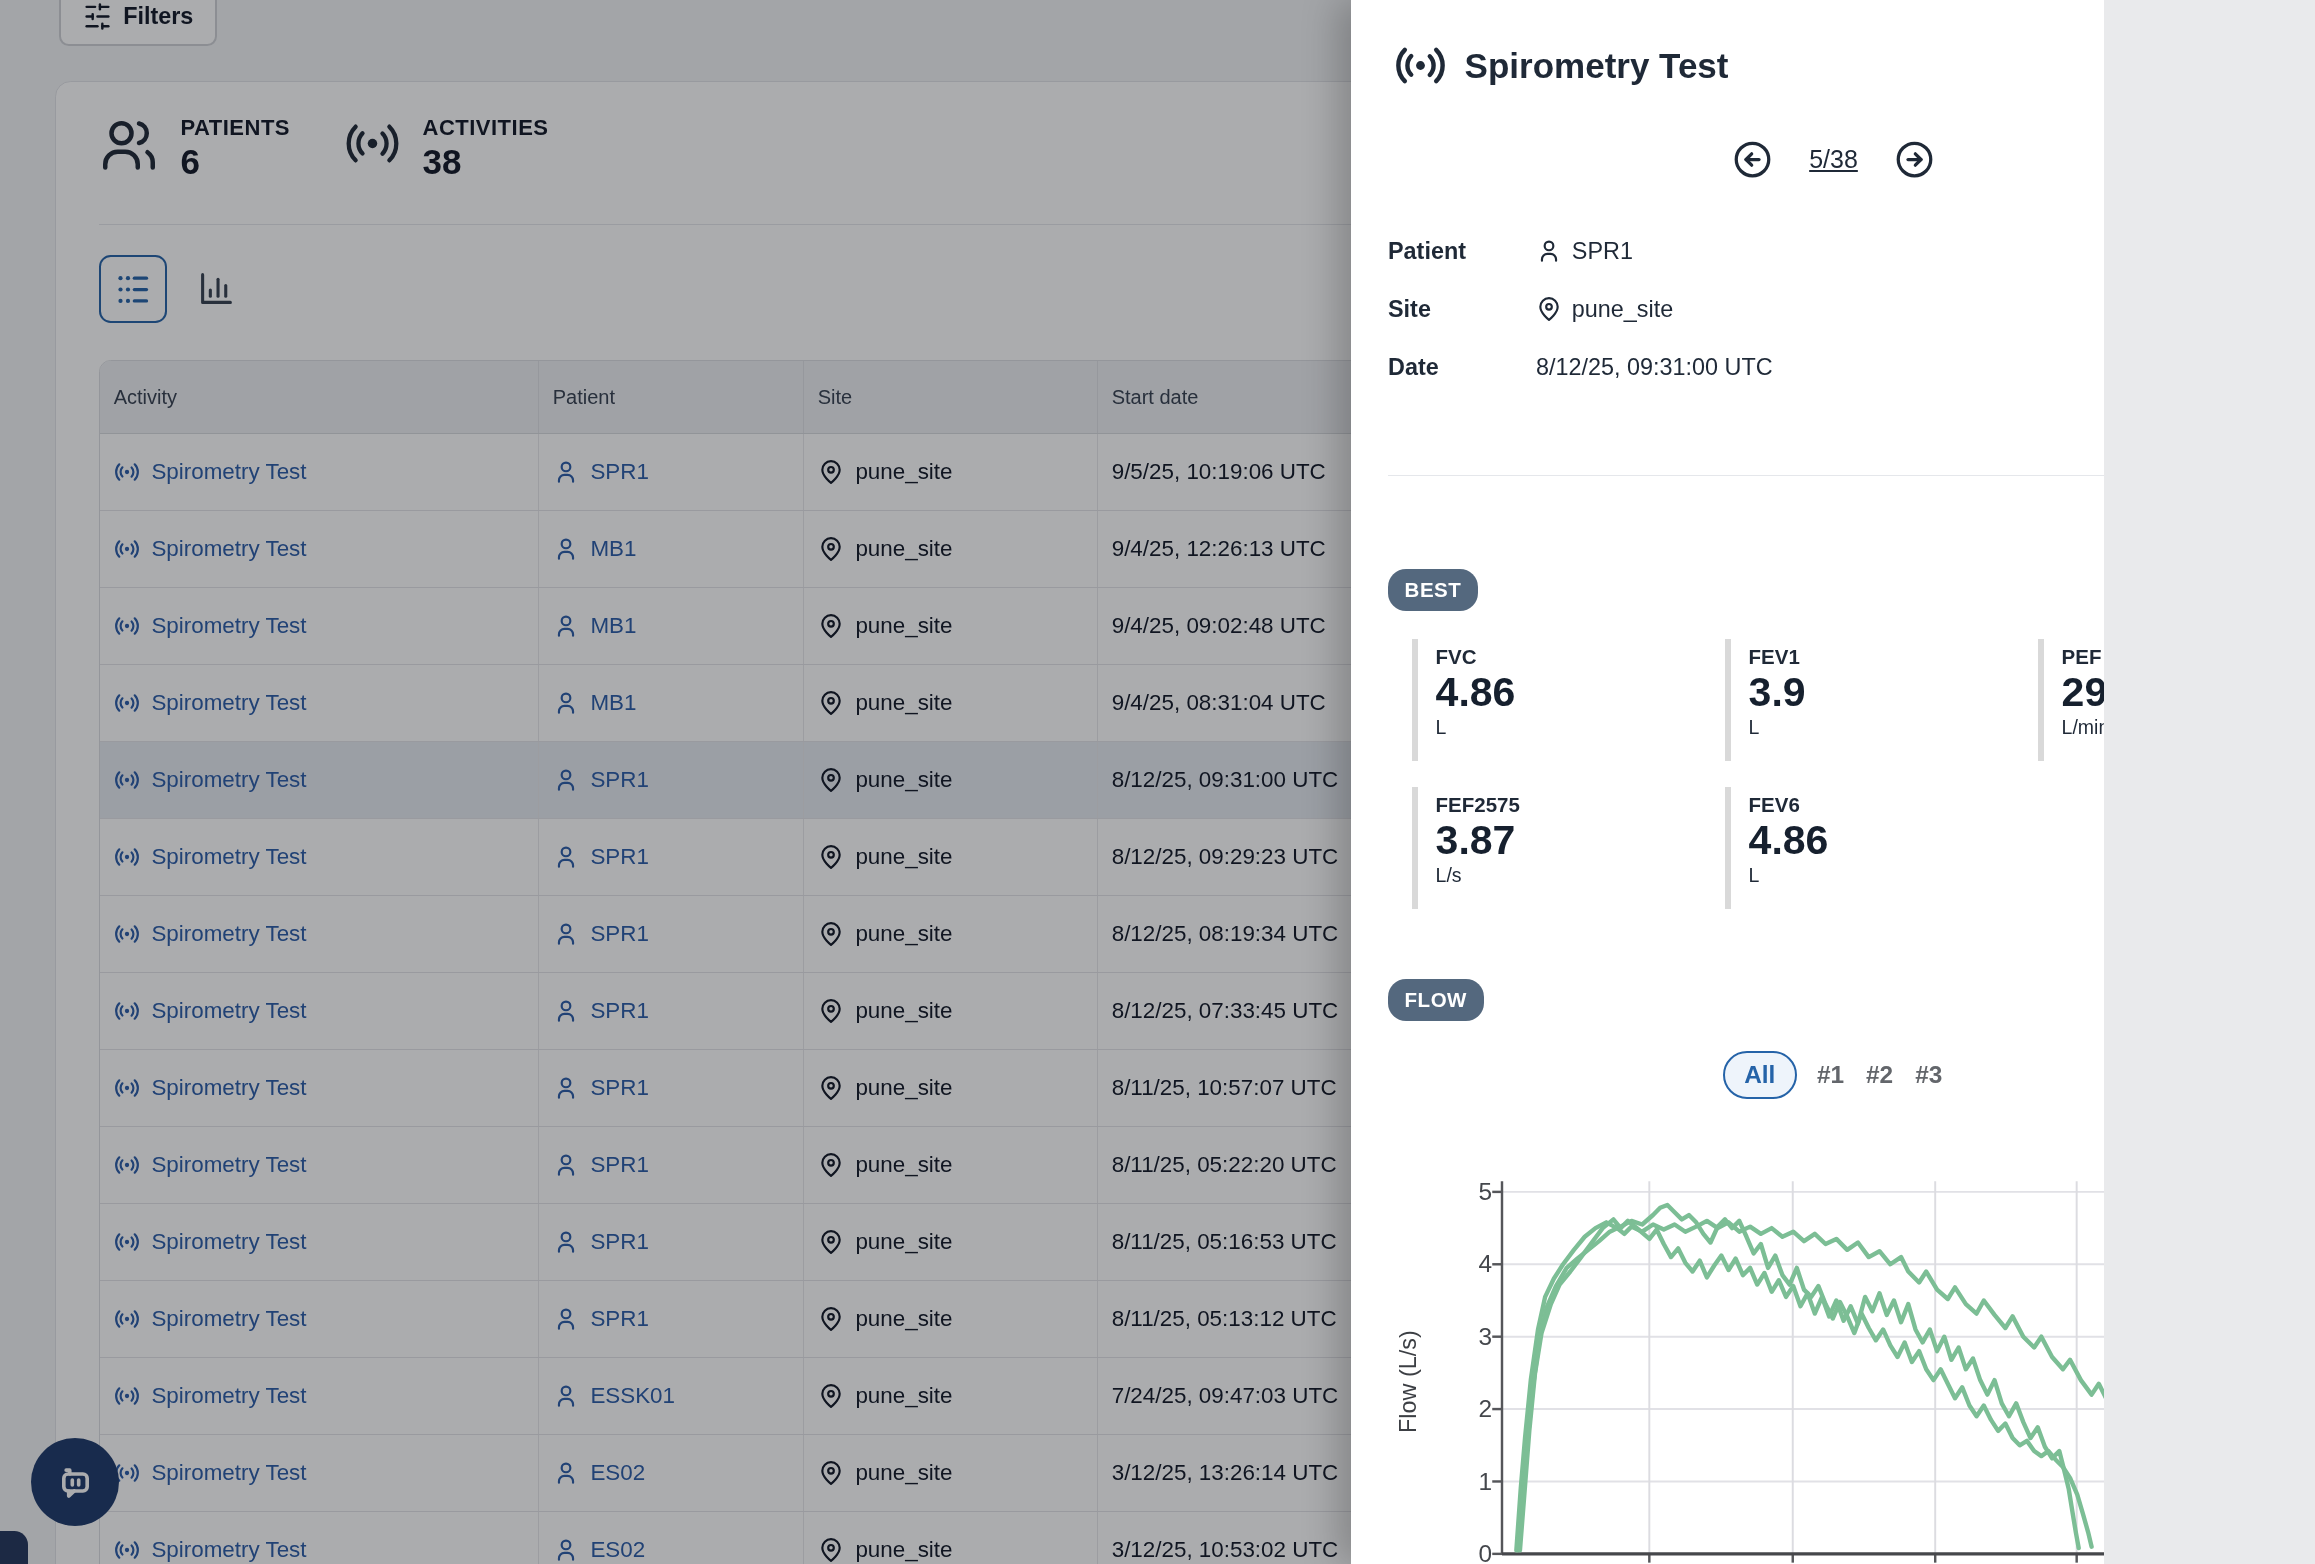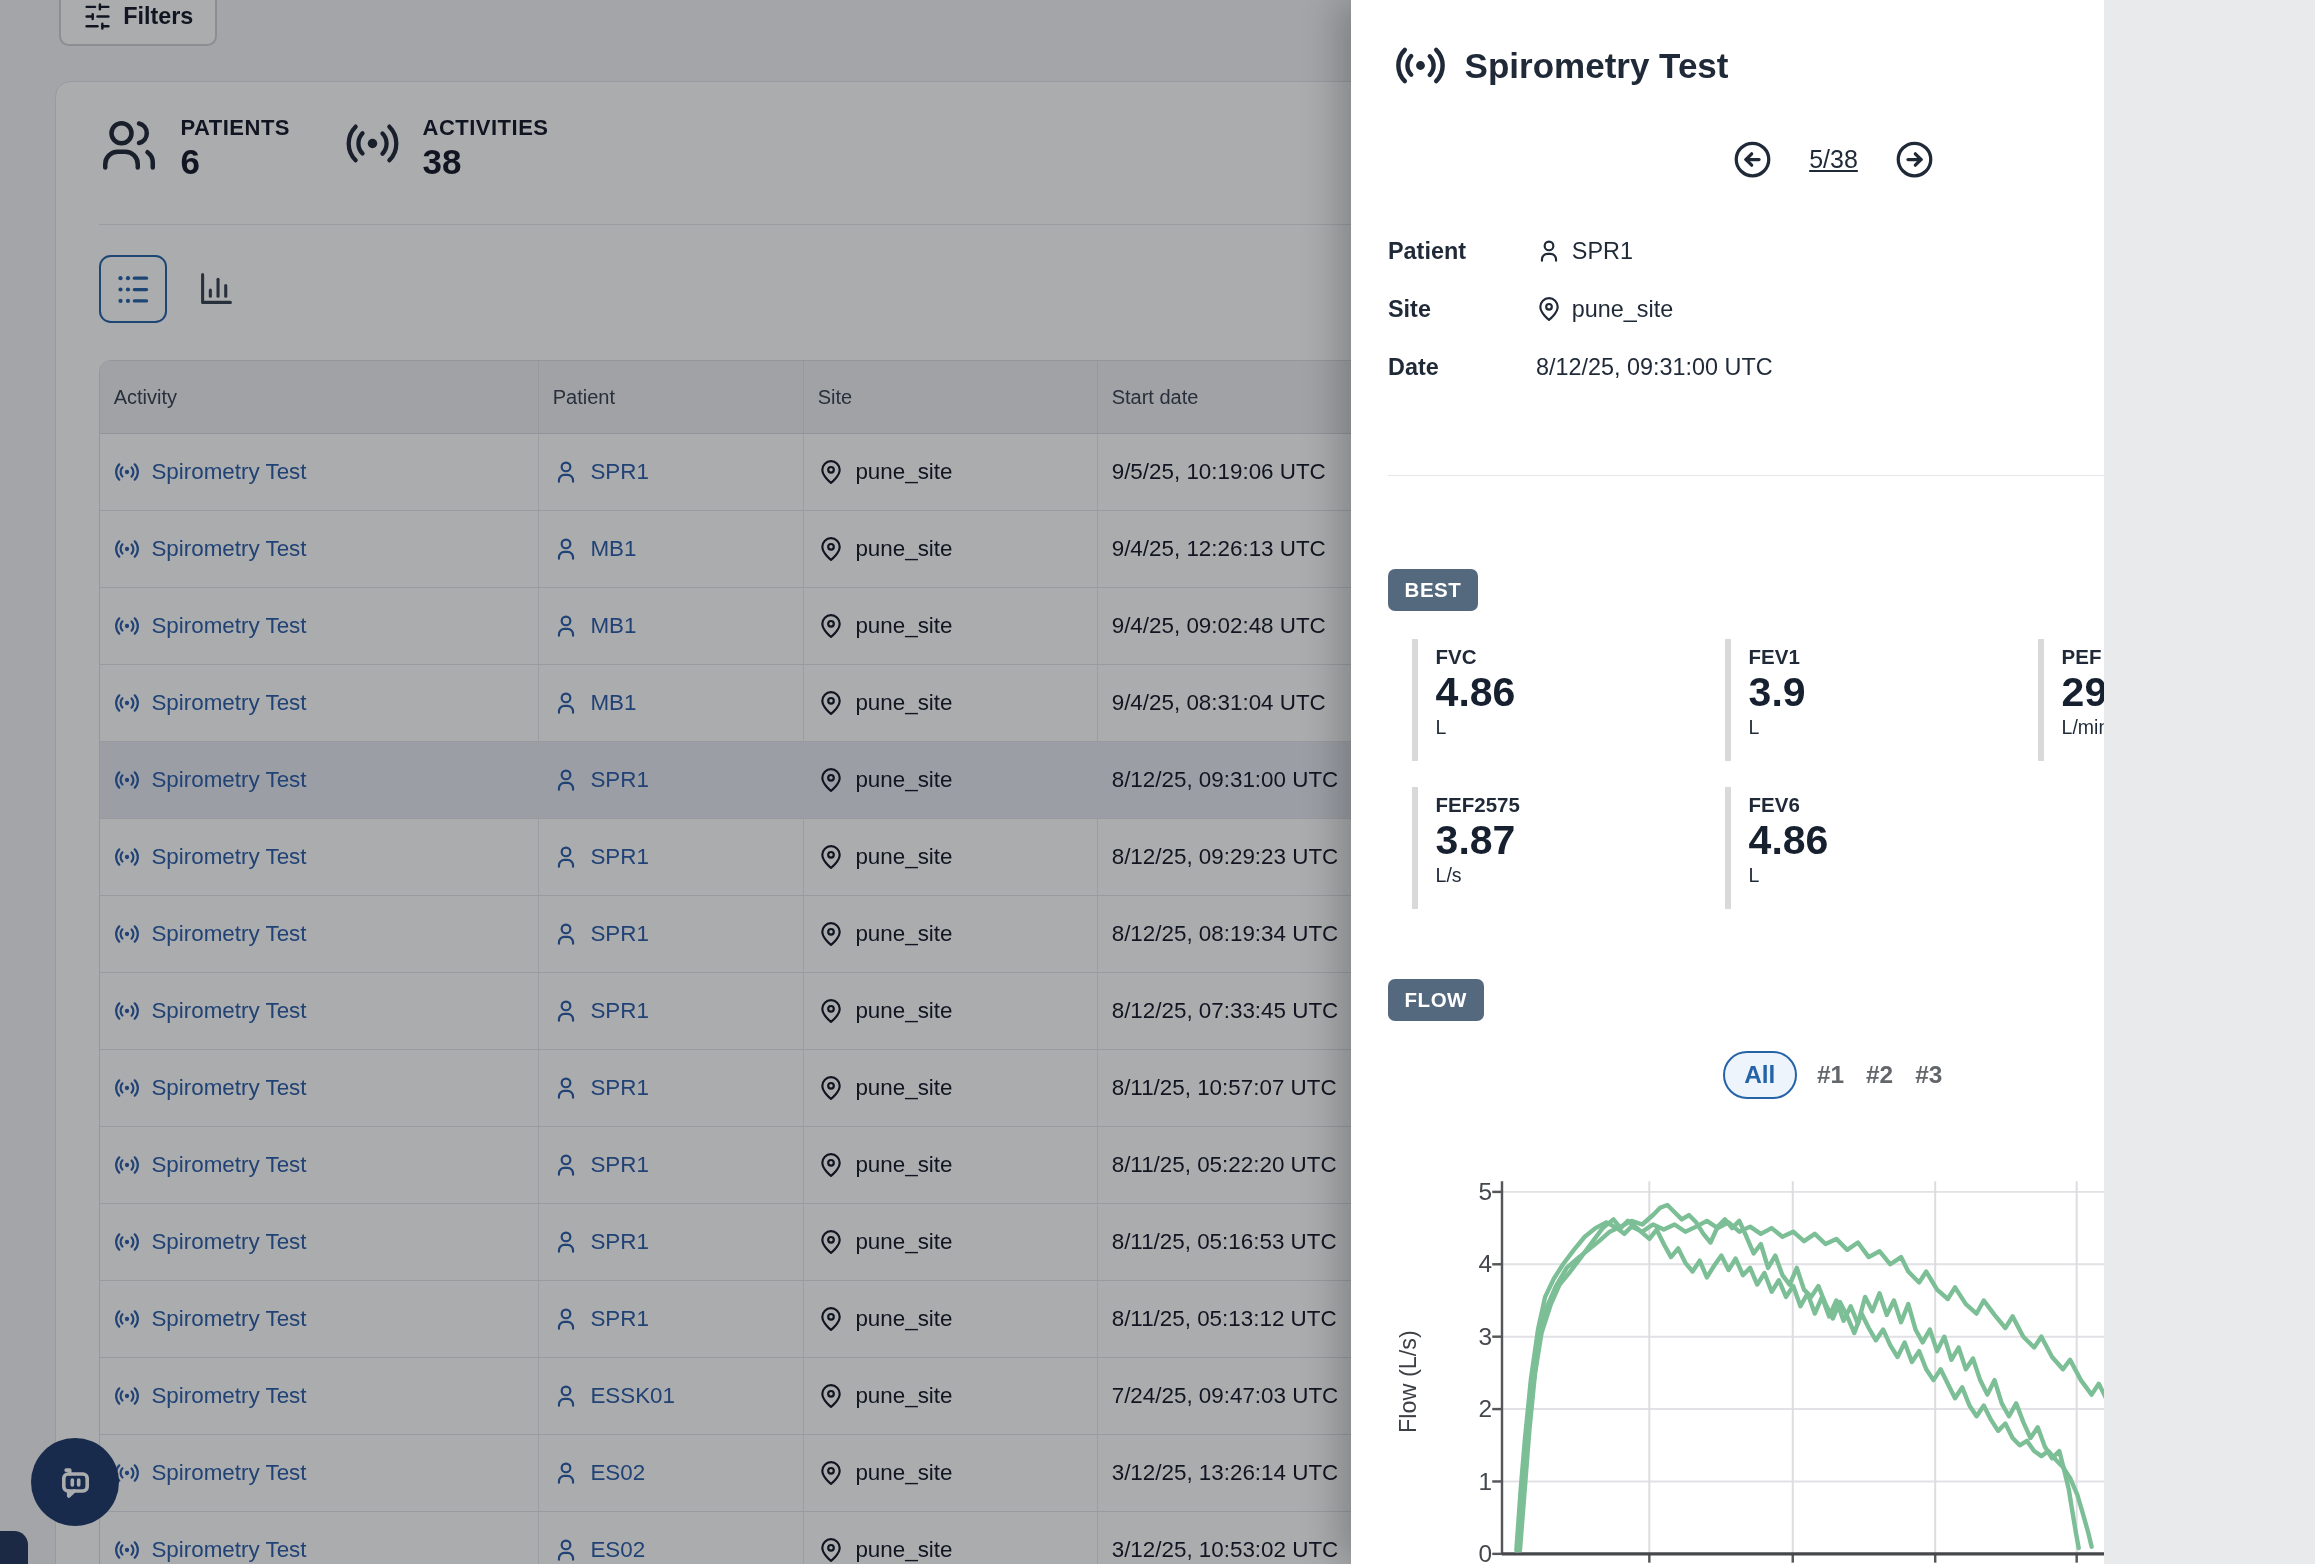--- a/index.html
+++ b/index.html
@@ -56,21 +56,21 @@
   #pager{position:absolute;left:0;top:140px;width:100%;display:flex;align-items:center;justify-content:center;gap:37px;}
   .pager-btn{background:none;border:none;padding:0;color:#1f2937;cursor:pointer;height:39px;}
   #pager-count{font-size:25px;color:#1f2937;text-decoration:underline;}
   #details{position:absolute;left:37px;top:222px;width:878px;}
   .drow{display:flex;align-items:center;height:58px;}
   .dlabel{width:148px;font-size:23.4px;font-weight:700;color:#1f2937;}
   .dvalue{display:flex;align-items:center;gap:9.8px;font-size:23.4px;color:#1f2937;}
   #panel-divider{position:absolute;left:37px;top:475px;width:894px;border-top:1px solid #e5e7eb;}
   #json-btn{position:absolute;right:43px;top:521px;display:flex;align-items:center;gap:9.8px;
     background:none;border:none;font-size:22.4px;color:#1f2937;cursor:pointer;font-weight:500;}
-  .section-badge{position:absolute;left:37px;padding:8.8px 16.6px;border-radius:7px;background:#54687e;
+  .section-badge{position:absolute;left:37px;padding:8.8px 16.6px;border-radius:18px;background:#54687e;
     color:#fff;font-size:20.5px;font-weight:700;letter-spacing:0.5px;}
   #best-badge{top:569px;}
   #flow-badge{top:979px;}
   #metrics{position:absolute;left:37px;top:639px;display:grid;grid-template-columns:313px 313px 293px;
            grid-auto-rows:122px;row-gap:26px;padding-left:24px;}
   .metric{border-left:6.8px solid #d9d9d9;padding-left:17.6px;padding-top:5.9px;}
   .mlabel{font-size:20.5px;font-weight:700;color:#1f2937;}
   .mvalue{font-size:41px;font-weight:700;color:#16202e;line-height:1.15;}
   .munit{font-size:19.5px;color:#1f2937;}
   #trial-tabs{position:absolute;left:0;top:1051px;width:100%;display:flex;align-items:center;justify-content:center;gap:18px;}

